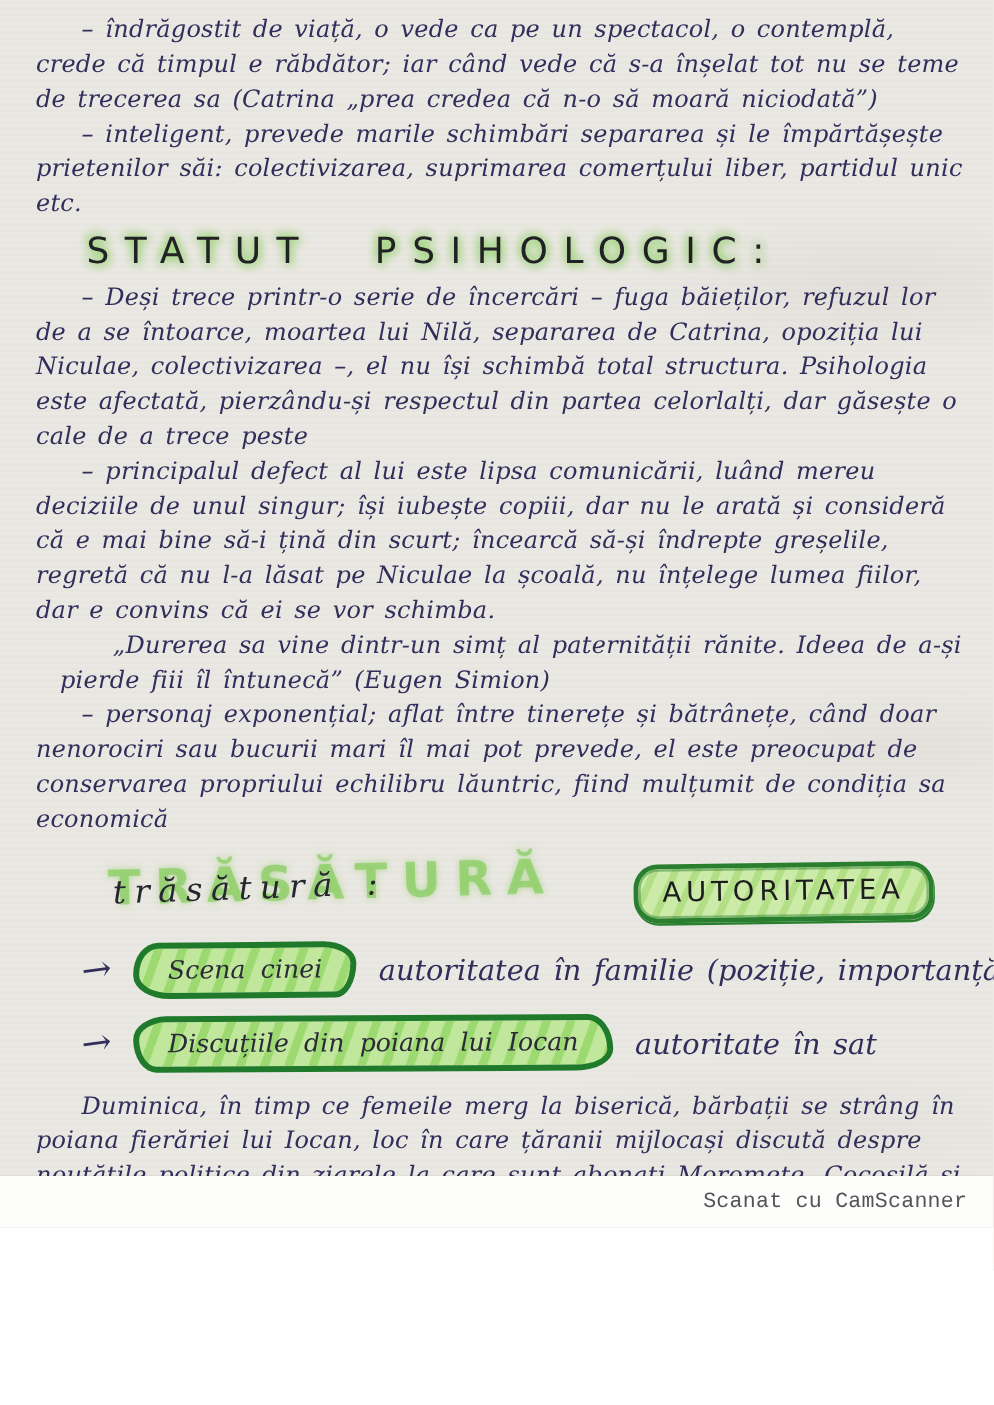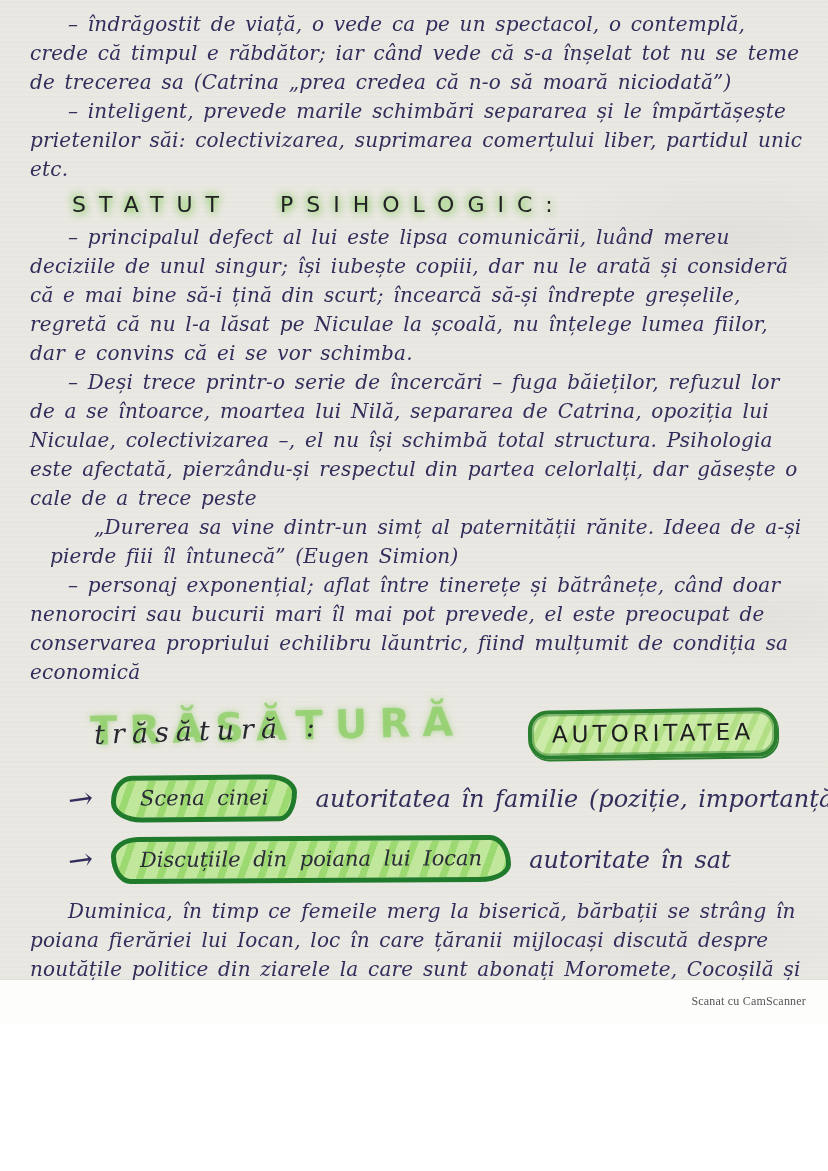--- a/index.html
+++ b/index.html
@@ -30,21 +30,21 @@
     line-height:29px;
     letter-spacing:0.2px;
     word-spacing:3px;
     text-indent:38px;
   }
   .quote{text-indent:44px;margin-left:20px;}
   .heading{
     margin:8px 0 6px 42px;
     font-family:"DejaVu Sans", sans-serif;
     font-style:normal;
-    font-size:22px;
+    font-size:30px;
     font-weight:400;
     color:#222226;
     letter-spacing:13px;
     word-spacing:28px;
     text-shadow:
       0 0 8px rgba(146,210,108,0.95),
       2px 3px 7px rgba(146,210,108,0.85),
       -2px -2px 7px rgba(146,210,108,0.7);
   }
   
@@ -112,37 +112,37 @@
   }
   .watermark-strip{
     position:absolute;left:0;bottom:0;
     width:828px;height:43px;
     background:#fdfdfc;
     display:flex;align-items:center;justify-content:flex-end;
     padding-right:22px;box-sizing:border-box;
     box-shadow:0 -1px 0 rgba(0,0,0,0.05);
   }
   .watermark-text{
-    font-family:Liberation Serif, serif;
-    font-size:12px;color:#555557;letter-spacing:0.2px;
+    font-family:Liberation Mono, monospace;
+    font-size:18px;color:#555557;letter-spacing:0.2px;
   }
 </style>
 </head>
 <body>
 
 <div class="page">
   <div class="scan-area">
 
     <p class="hw">– îndrăgostit de viață, o vede ca pe un spectacol, o contemplă, crede că timpul e răbdător; iar când vede că s-a înșelat tot nu se teme de trecerea sa (Catrina „prea credea că n-o să moară niciodată”)</p>
     <p class="hw">– inteligent, prevede marile schimbări separarea și le împărtășește prietenilor săi: colectivizarea, suprimarea comerțului liber, partidul unic etc.</p>
 
     <div class="heading">STATUT PSIHOLOGIC:</div>
 
+    <p class="hw">– Deși trece printr-o serie de încercări – fuga băieților, refuzul lor de a se întoarce, moartea lui Nilă, separarea de Catrina, opoziția lui Niculae, colectivizarea –, el nu își schimbă total structura. Psihologia este afectată, pierzându-și respectul din partea celorlalți, dar găsește o cale de a trece peste</p>
     <p class="hw">– principalul defect al lui este lipsa comunicării, luând mereu deciziile de unul singur; își iubește copiii, dar nu le arată și consideră că e mai bine să-i țină din scurt; încearcă să-și îndrepte greșelile, regretă că nu l-a lăsat pe Niculae la școală, nu înțelege lumea fiilor, dar e convins că ei se vor schimba.</p>
-    <p class="hw">– Deși trece printr-o serie de încercări – fuga băieților, refuzul lor de a se întoarce, moartea lui Nilă, separarea de Catrina, opoziția lui Niculae, colectivizarea –, el nu își schimbă total structura. Psihologia este afectată, pierzându-și respectul din partea celorlalți, dar găsește o cale de a trece peste</p>
     <p class="hw quote">„Durerea sa vine dintr-un simț al paternității rănite. Ideea de a-și pierde fiii îl întunecă” (Eugen Simion)</p>
     <p class="hw">– personaj exponențial; aflat între tinerețe și bătrânețe, când doar nenorociri sau bucurii mari îl mai pot prevede, el este preocupat de conservarea propriului echilibru lăuntric, fiind mulțumit de condiția sa economică</p>
 
     <div class="trasatura-row">
       <div class="marker-wrap">
         <span class="marker-caps">TRĂSĂTURĂ</span>
         <span class="cursive-over">trăsătură :</span>
       </div>
       <span class="autoritatea-box">AUTORITATEA</span>
     </div>

